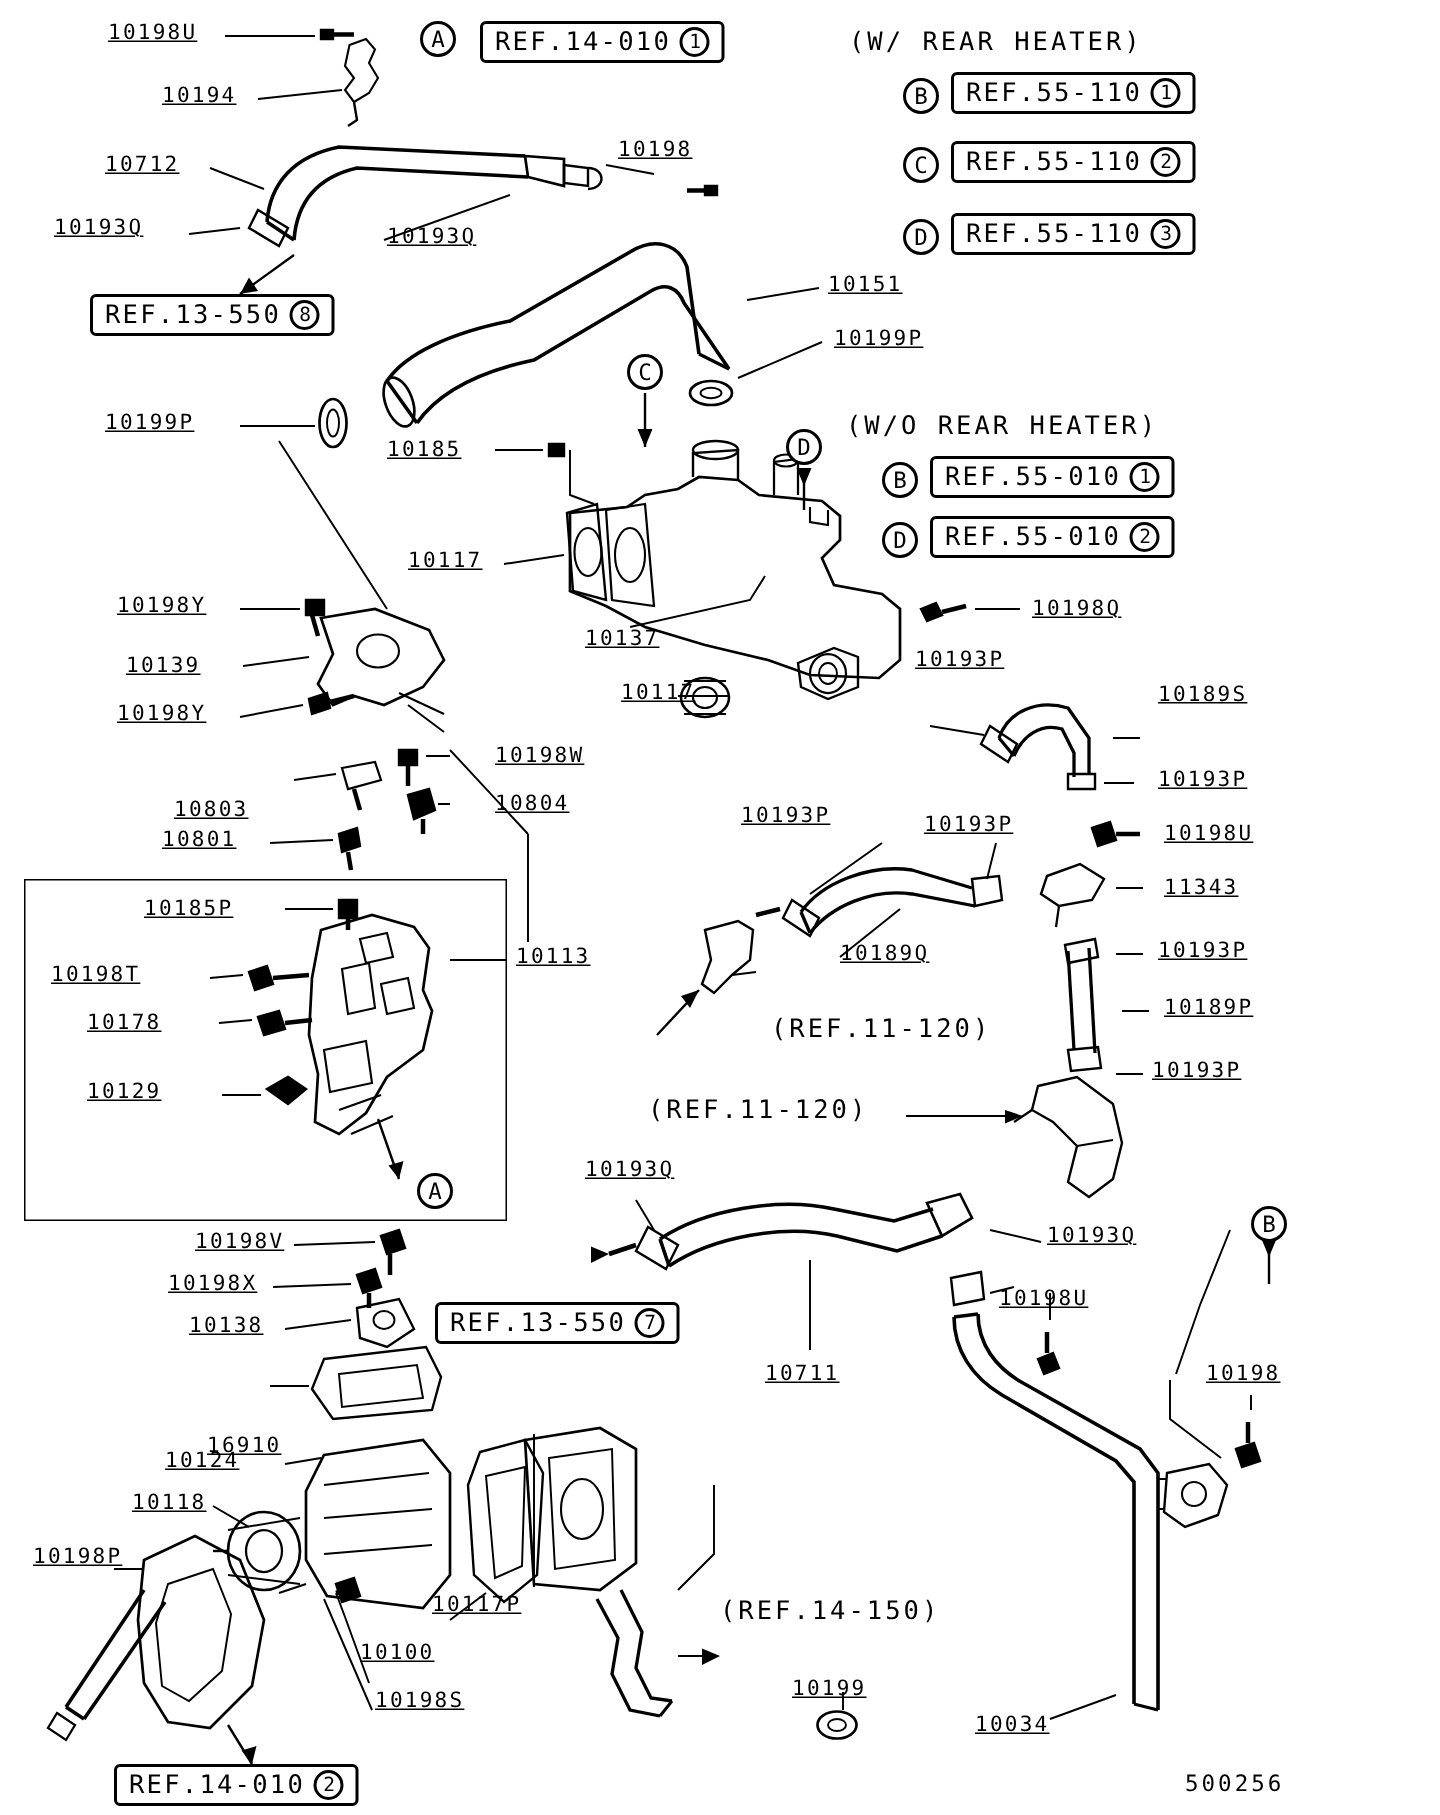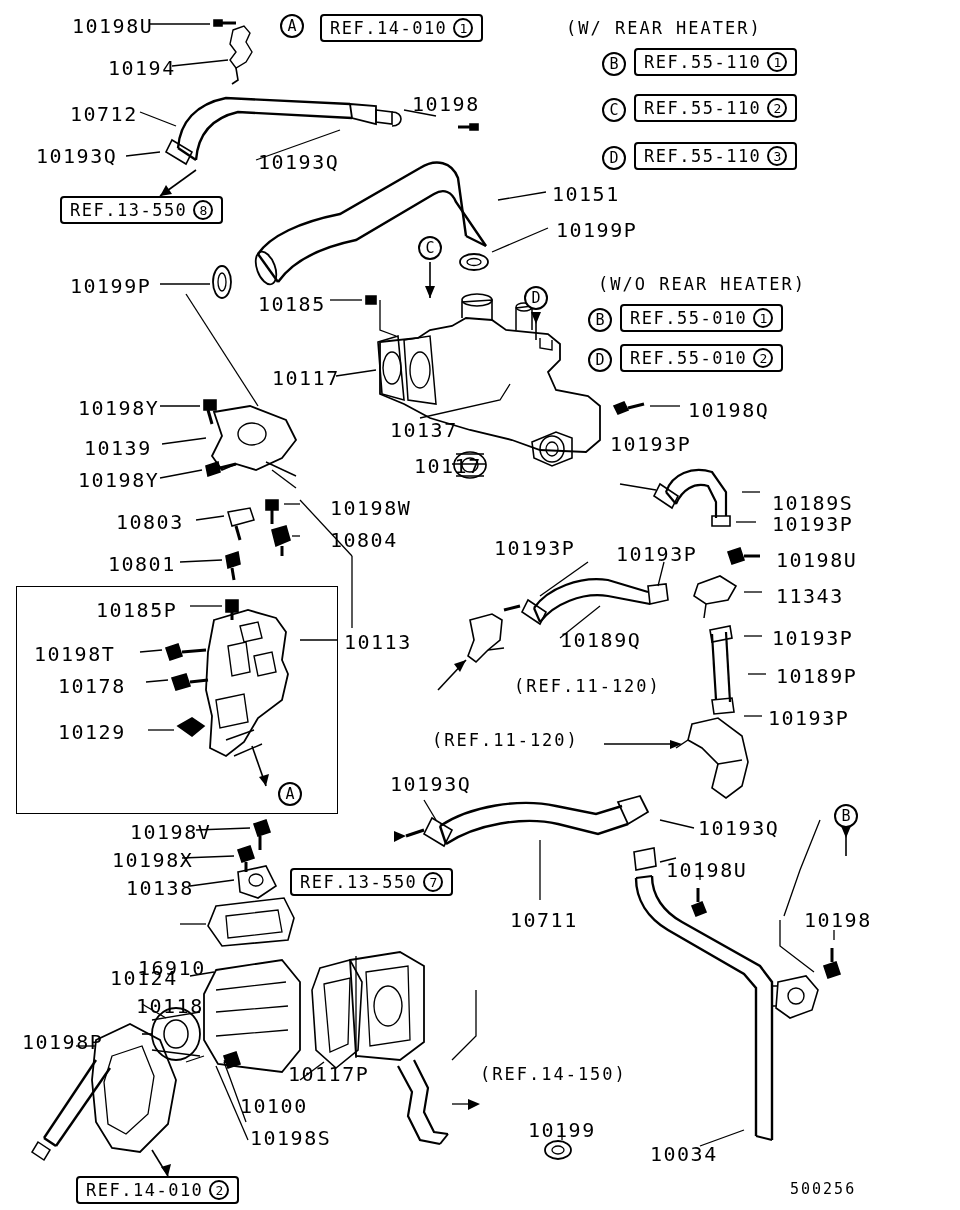--- a/index.html
+++ b/index.html
@@ -1,18 +1,18 @@
 <!DOCTYPE html>
 <html><head>
 <meta charset="utf-8">
 <style>
   html,body{margin:0;padding:0;background:#fff;}
   body{width:960px;height:1210px;position:relative;overflow:hidden;
        font-family:"DejaVu Sans Mono", monospace; color:#000;}
-  .lbl{position:absolute;font-size:20px;letter-spacing:1.5px;white-space:nowrap;}
+  .lbl{position:absolute;font-size:14px;letter-spacing:1.5px;white-space:nowrap;text-decoration:underline;}
   .ref{position:absolute;border:2px solid #000;border-radius:4px;padding:2px 8px;
        font-size:17px;letter-spacing:1.5px;white-space:nowrap;background:#fff;
        display:flex;align-items:center;gap:6px;}
   .circ{display:inline-flex;align-items:center;justify-content:center;
         width:20px;height:20px;border:2px solid #000;border-radius:50%;
         font-size:13px;letter-spacing:0;box-sizing:border-box;background:#fff;}
   .marker{position:absolute;display:inline-flex;align-items:center;justify-content:center;
         width:24px;height:24px;border:2px solid #000;border-radius:50%;
         font-size:15px;box-sizing:border-box;background:#fff;letter-spacing:0;}
   .grp{position:absolute;font-size:17px;letter-spacing:2px;white-space:nowrap;}
@@ -347,31 +347,31 @@
 <div class="lbl" style="left:272px;top:366px;">10117</div>
 <div class="lbl" style="left:378px;top:418px;margin-left:12px;">10137</div>
 <div class="lbl" style="left:414px;top:454px;">10117</div>
 <div class="lbl" style="left:688px;top:398px;">10198Q</div>
 <div class="lbl" style="left:610px;top:432px;">10193P</div>
 
 <div class="lbl" style="left:78px;top:396px;">10198Y</div>
 <div class="lbl" style="left:84px;top:436px;">10139</div>
 <div class="lbl" style="left:78px;top:468px;">10198Y</div>
 <div class="lbl" style="left:330px;top:496px;">10198W</div>
-<div class="lbl" style="left:116px;top:510px;">10803</div>
+<div class="lbl" style="left:116px;top:532px;">10803</div>
 <div class="lbl" style="left:330px;top:528px;">10804</div>
 <div class="lbl" style="left:108px;top:552px;">10801</div>
 
 <div class="lbl" style="left:96px;top:598px;">10185P</div>
 <div class="lbl" style="left:34px;top:642px;">10198T</div>
 <div class="lbl" style="left:58px;top:674px;">10178</div>
 <div class="lbl" style="left:58px;top:720px;">10129</div>
 <div class="lbl" style="left:344px;top:630px;">10113</div>
 
-<div class="lbl" style="left:772px;top:491px;">10189S</div>
+<div class="lbl" style="left:772px;top:455px;">10189S</div>
 <div class="lbl" style="left:772px;top:512px;">10193P</div>
 <div class="lbl" style="left:494px;top:536px;">10193P</div>
 <div class="lbl" style="left:616px;top:542px;">10193P</div>
 <div class="lbl" style="left:776px;top:548px;">10198U</div>
 <div class="lbl" style="left:776px;top:584px;">11343</div>
 <div class="lbl" style="left:772px;top:626px;">10193P</div>
 <div class="lbl" style="left:776px;top:664px;">10189P</div>
 <div class="lbl" style="left:768px;top:706px;">10193P</div>
 <div class="lbl" style="left:560px;top:628px;">10189Q</div>
 
@@ -379,30 +379,30 @@
 <div class="lbl" style="left:698px;top:816px;">10193Q</div>
 <div class="lbl" style="left:666px;top:858px;">10198U</div>
 <div class="lbl" style="left:804px;top:908px;">10198</div>
 <div class="lbl" style="left:510px;top:908px;">10711</div>
 
 <div class="lbl" style="left:130px;top:820px;">10198V</div>
 <div class="lbl" style="left:112px;top:848px;">10198X</div>
 <div class="lbl" style="left:126px;top:876px;">10138</div>
 <div class="lbl" style="left:110px;top:966px;">10124</div>
 <div class="lbl" style="left:138px;top:956px;">16910</div>
-<div class="lbl" style="left:88px;top:994px;margin-left:48px;">10118</div>
+<div class="lbl" style="left:88px;top:994px;">10118</div>
 <div class="lbl" style="left:22px;top:1030px;">10198P</div>
 <div class="lbl" style="left:288px;top:1062px;">10117P</div>
 <div class="lbl" style="left:240px;top:1094px;">10100</div>
 <div class="lbl" style="left:250px;top:1126px;">10198S</div>
 <div class="lbl" style="left:528px;top:1118px;">10199</div>
 <div class="lbl" style="left:650px;top:1142px;">10034</div>
 
 <div class="grp" style="left:566px;top:18px;">(W/ REAR HEATER)</div>
-<div class="grp" style="left:564px;top:274px;margin-left:34px;">(W/O REAR HEATER)</div>
+<div class="grp" style="left:564px;top:274px;">(W/O REAR HEATER)</div>
 
 <div class="ref" style="left:320px;top:14px;">
   <span>REF.14-010</span>
   <span class="circ">1</span>
 </div>
 <div class="marker" style="left:280px;top:14px;">A</div>
 
 <div class="marker" style="left:602px;top:52px;">B</div>
 <div class="ref" style="left:634px;top:48px;">
   <span>REF.55-110</span>

